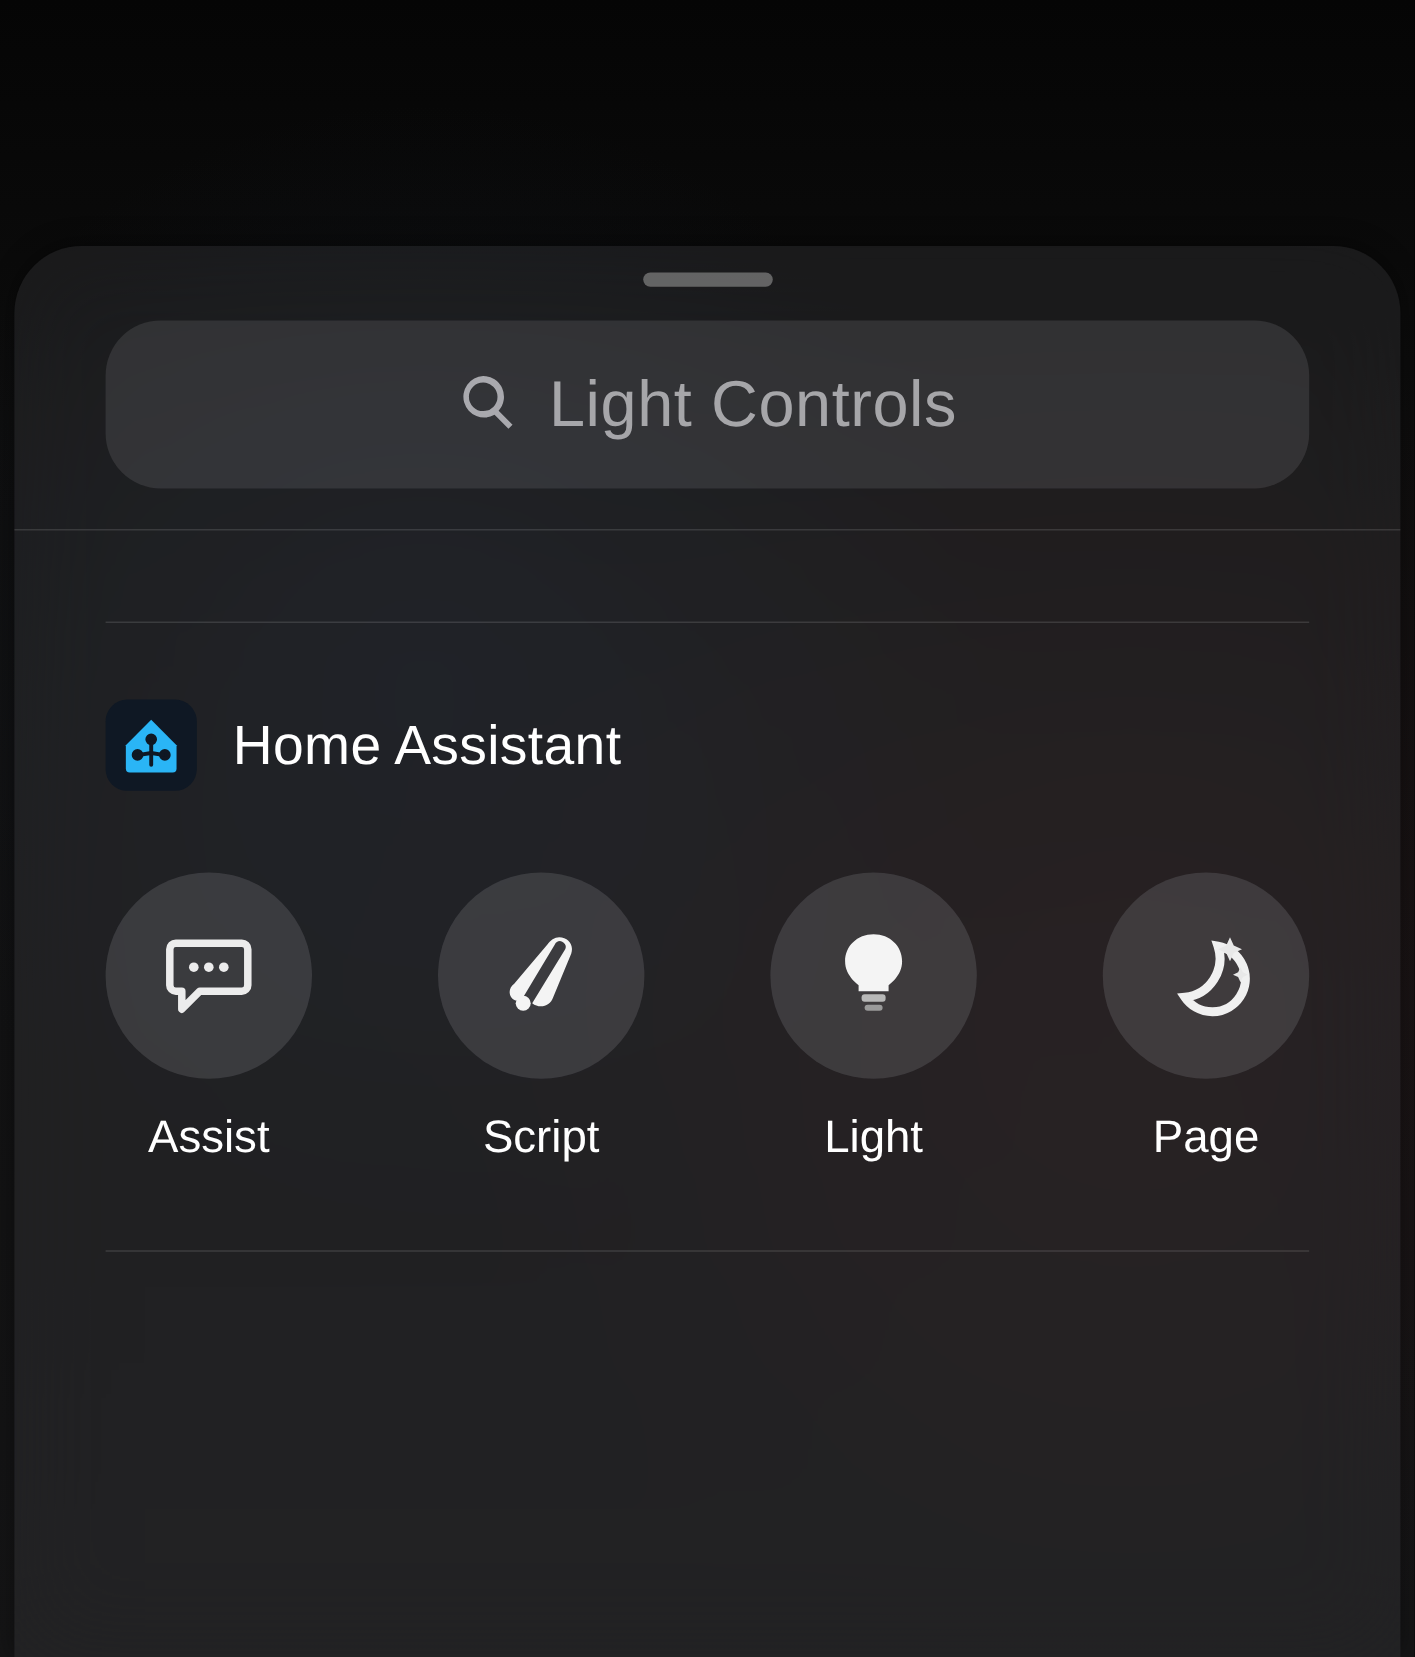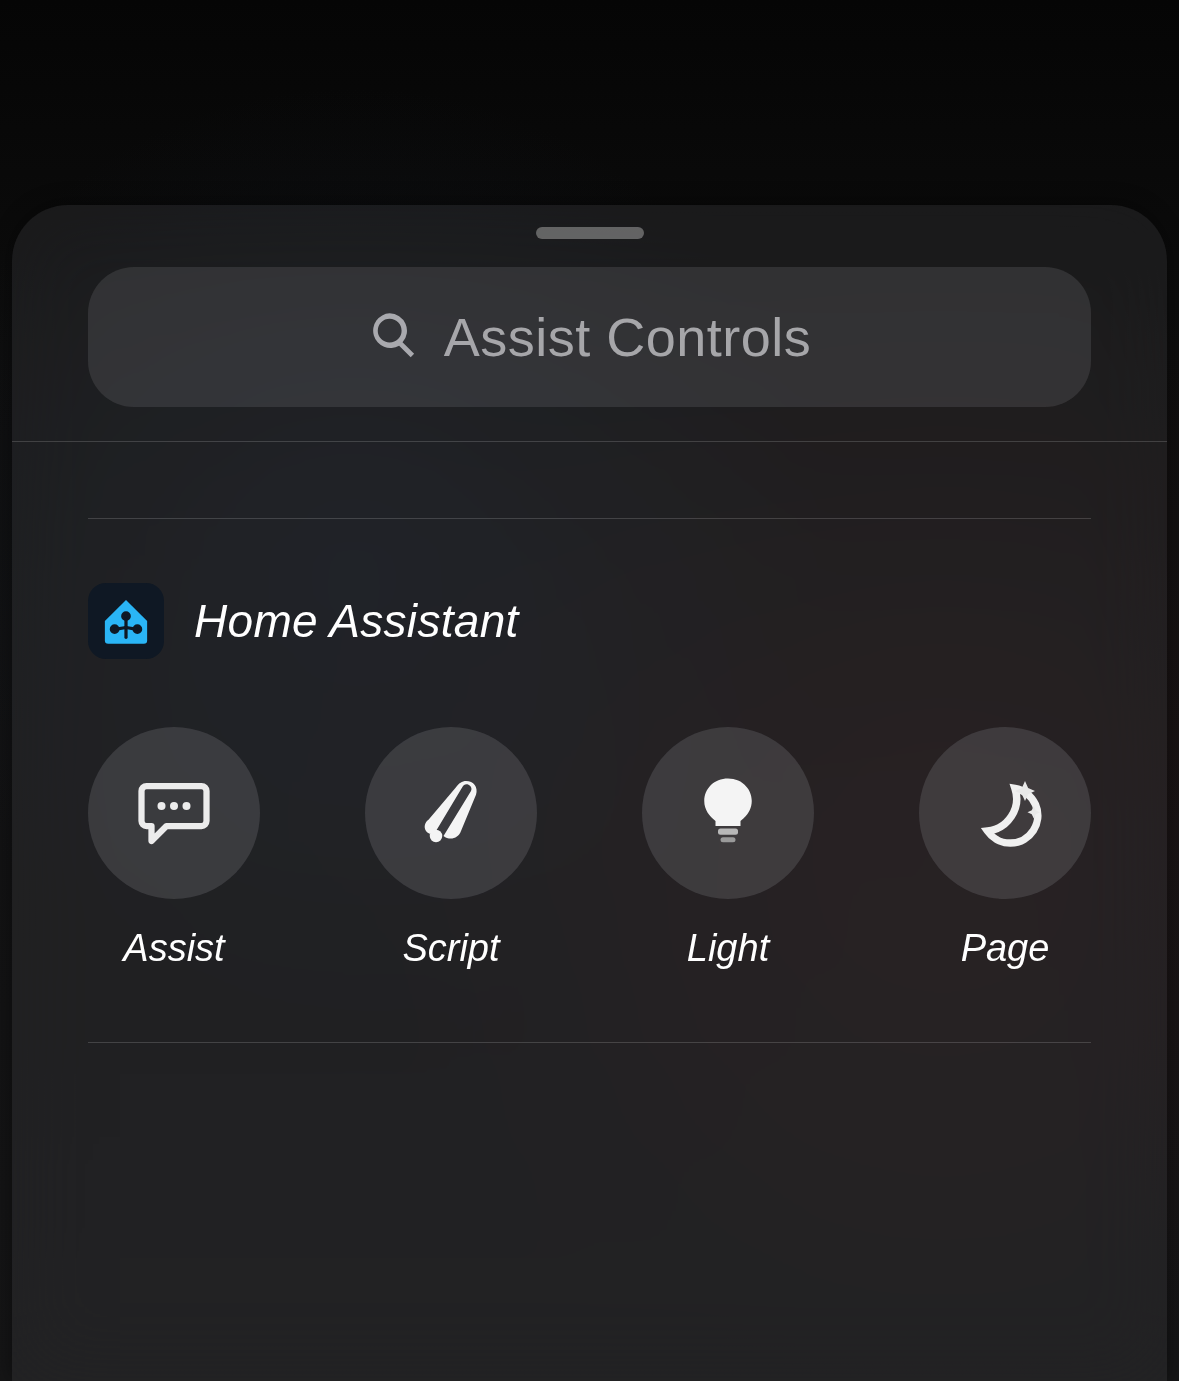--- a/index.html
+++ b/index.html
@@ -55,21 +55,20 @@
   }
   .hr {
     height: 1px;
     background: rgba(255,255,255,0.16);
   }
   .hr.full { margin: 0; }
   .hr.inset { margin: 76px 76px 0 76px; }
   .hr.inset2 { margin: 72px 76px 0 76px; }
   .section {
     padding: 0 76px;
-    font-style: italic;
   }
   .app-header {
     display: flex;
     align-items: center;
     gap: 30px;
     margin-top: 64px;
   }
   .app-icon {
     width: 76px;
     height: 76px;
@@ -126,21 +125,21 @@
 <div class="sheet">
   <div class="grabber"></div>
 
   <div class="search-wrap">
     <div class="search">
       <span>
         <svg viewBox="0 0 24 24">
             <path d="M10 2a8 8 0 015.93 13.36l5.35 5.35-1.57 1.57-5.35-5.35A8 8 0 1110 2zm0 2.5A5.5 5.5 0 1015.5 10 5.51 5.51 0 0010 4.5z"></path>
           </svg>
       </span>
-      <span class="ph">Assist Controls</span>
+      <span class="ph">Light Controls</span>
     </div>
   </div>
 
   <div class="hr full"></div>
   <div class="hr inset"></div>
 
   <div class="section">
     <div class="app-header">
       <div class="app-icon">
         <svg viewBox="0 0 64 64">

